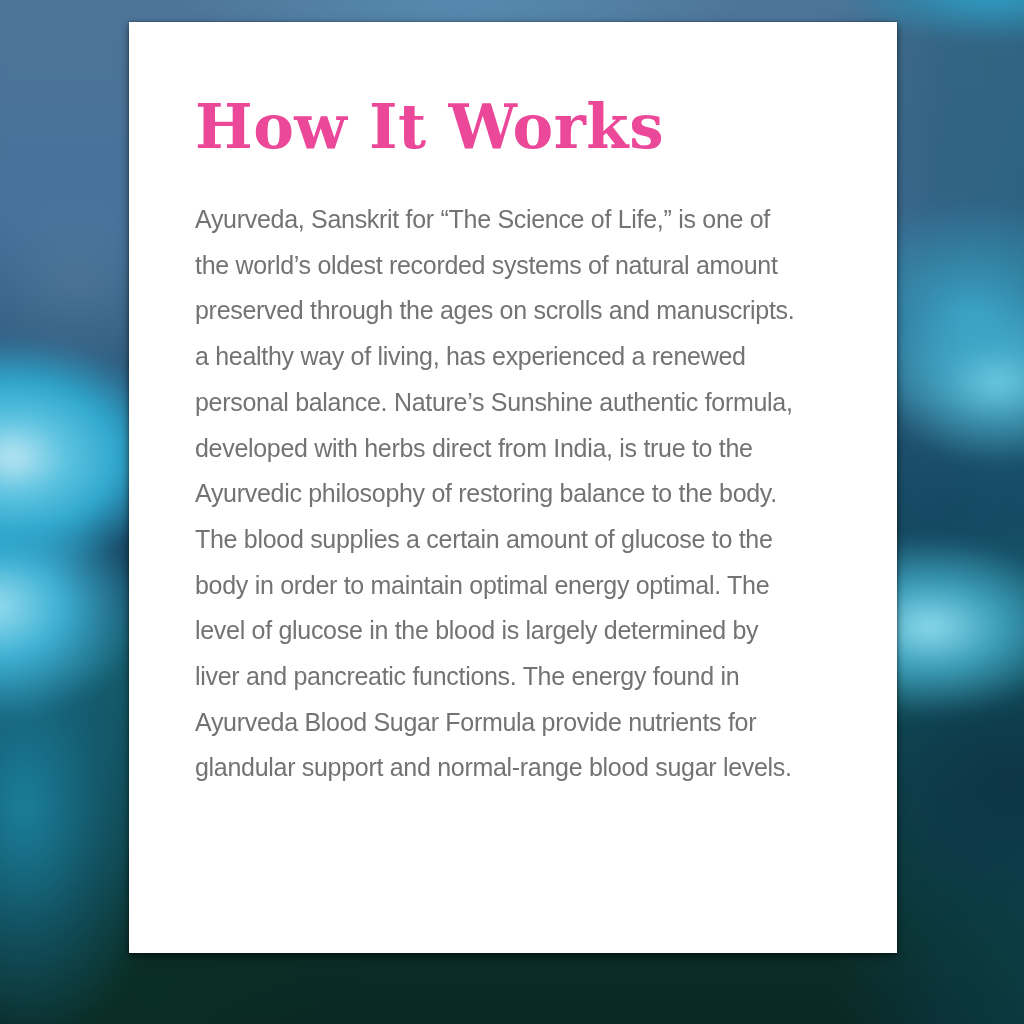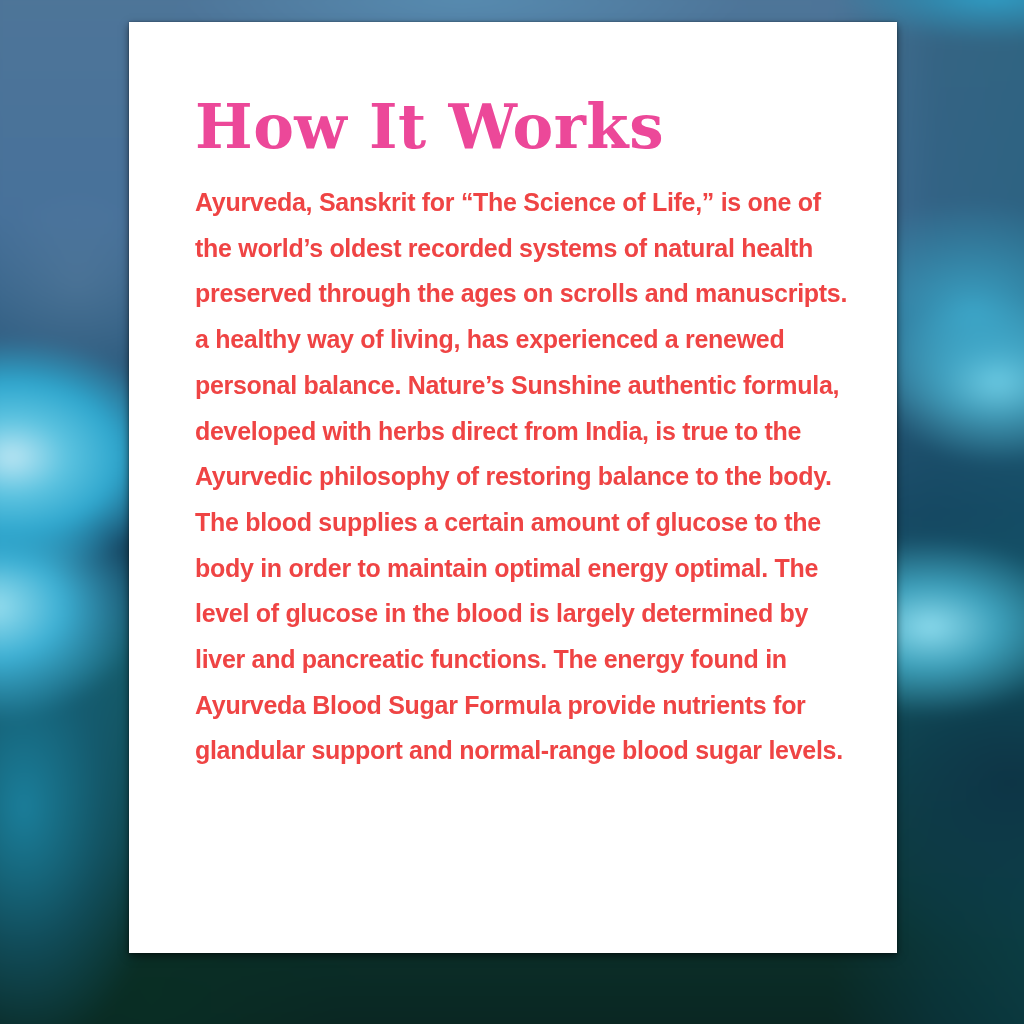--- a/index.html
+++ b/index.html
@@ -23,34 +23,34 @@
       linear-gradient(90deg, rgba(0,0,0,0) 80%, rgba(10,70,92,0.35) 90%, rgba(12,80,100,0.45) 100%),
       linear-gradient(180deg,#4e7598 0%,#47719a 22%,#2c5a7c 38%,#1b4a66 50%,#155a68 64%,#0f4140 79%,#0b2e28 91%,#092521 100%);
   }
   .card{position:absolute;left:129px;top:22px;width:768px;height:931px;
         background:#ffffff;box-sizing:border-box;
         padding:73px 34px 0 66px;
         box-shadow:0 3px 8px rgba(0,0,0,0.55), 0 0 2px rgba(0,0,0,0.35);}
   .heading{margin:0;font-family:"DejaVu Serif","Liberation Serif",serif;
            font-weight:700;font-size:61px;line-height:64px;
            letter-spacing:0.5px;color:#ec4899;}
-  .body{margin-top:21px;font-size:25px;line-height:45.7px;
-        font-weight:700;letter-spacing:-0.3px;color:#ef4444;}
+  .body{margin-top:38px;font-size:25px;line-height:45.7px;
+        font-weight:400;letter-spacing:-0.3px;color:#737373;}
   .body .line{white-space:nowrap;}
 </style>
 </head>
 <body>
 
 <div class="scene">
   <div class="bg"></div>
   <div class="card">
     <h1 class="heading">How It Works</h1>
     <div class="body">
         <div class="line">Ayurveda, Sanskrit for “The Science of Life,” is one of</div>
-        <div class="line">the world’s oldest recorded systems of natural health</div>
+        <div class="line">the world’s oldest recorded systems of natural amount</div>
         <div class="line">preserved through the ages on scrolls and manuscripts.</div>
         <div class="line">a healthy way of living, has experienced a renewed</div>
         <div class="line">personal balance. Nature’s Sunshine authentic formula,</div>
         <div class="line">developed with herbs direct from India, is true to the</div>
         <div class="line">Ayurvedic philosophy of restoring balance to the body.</div>
         <div class="line">The blood supplies a certain amount of glucose to the</div>
         <div class="line">body in order to maintain optimal energy optimal. The</div>
         <div class="line">level of glucose in the blood is largely determined by</div>
         <div class="line">liver and pancreatic functions. The energy found in</div>
         <div class="line">Ayurveda Blood Sugar Formula provide nutrients for</div>

